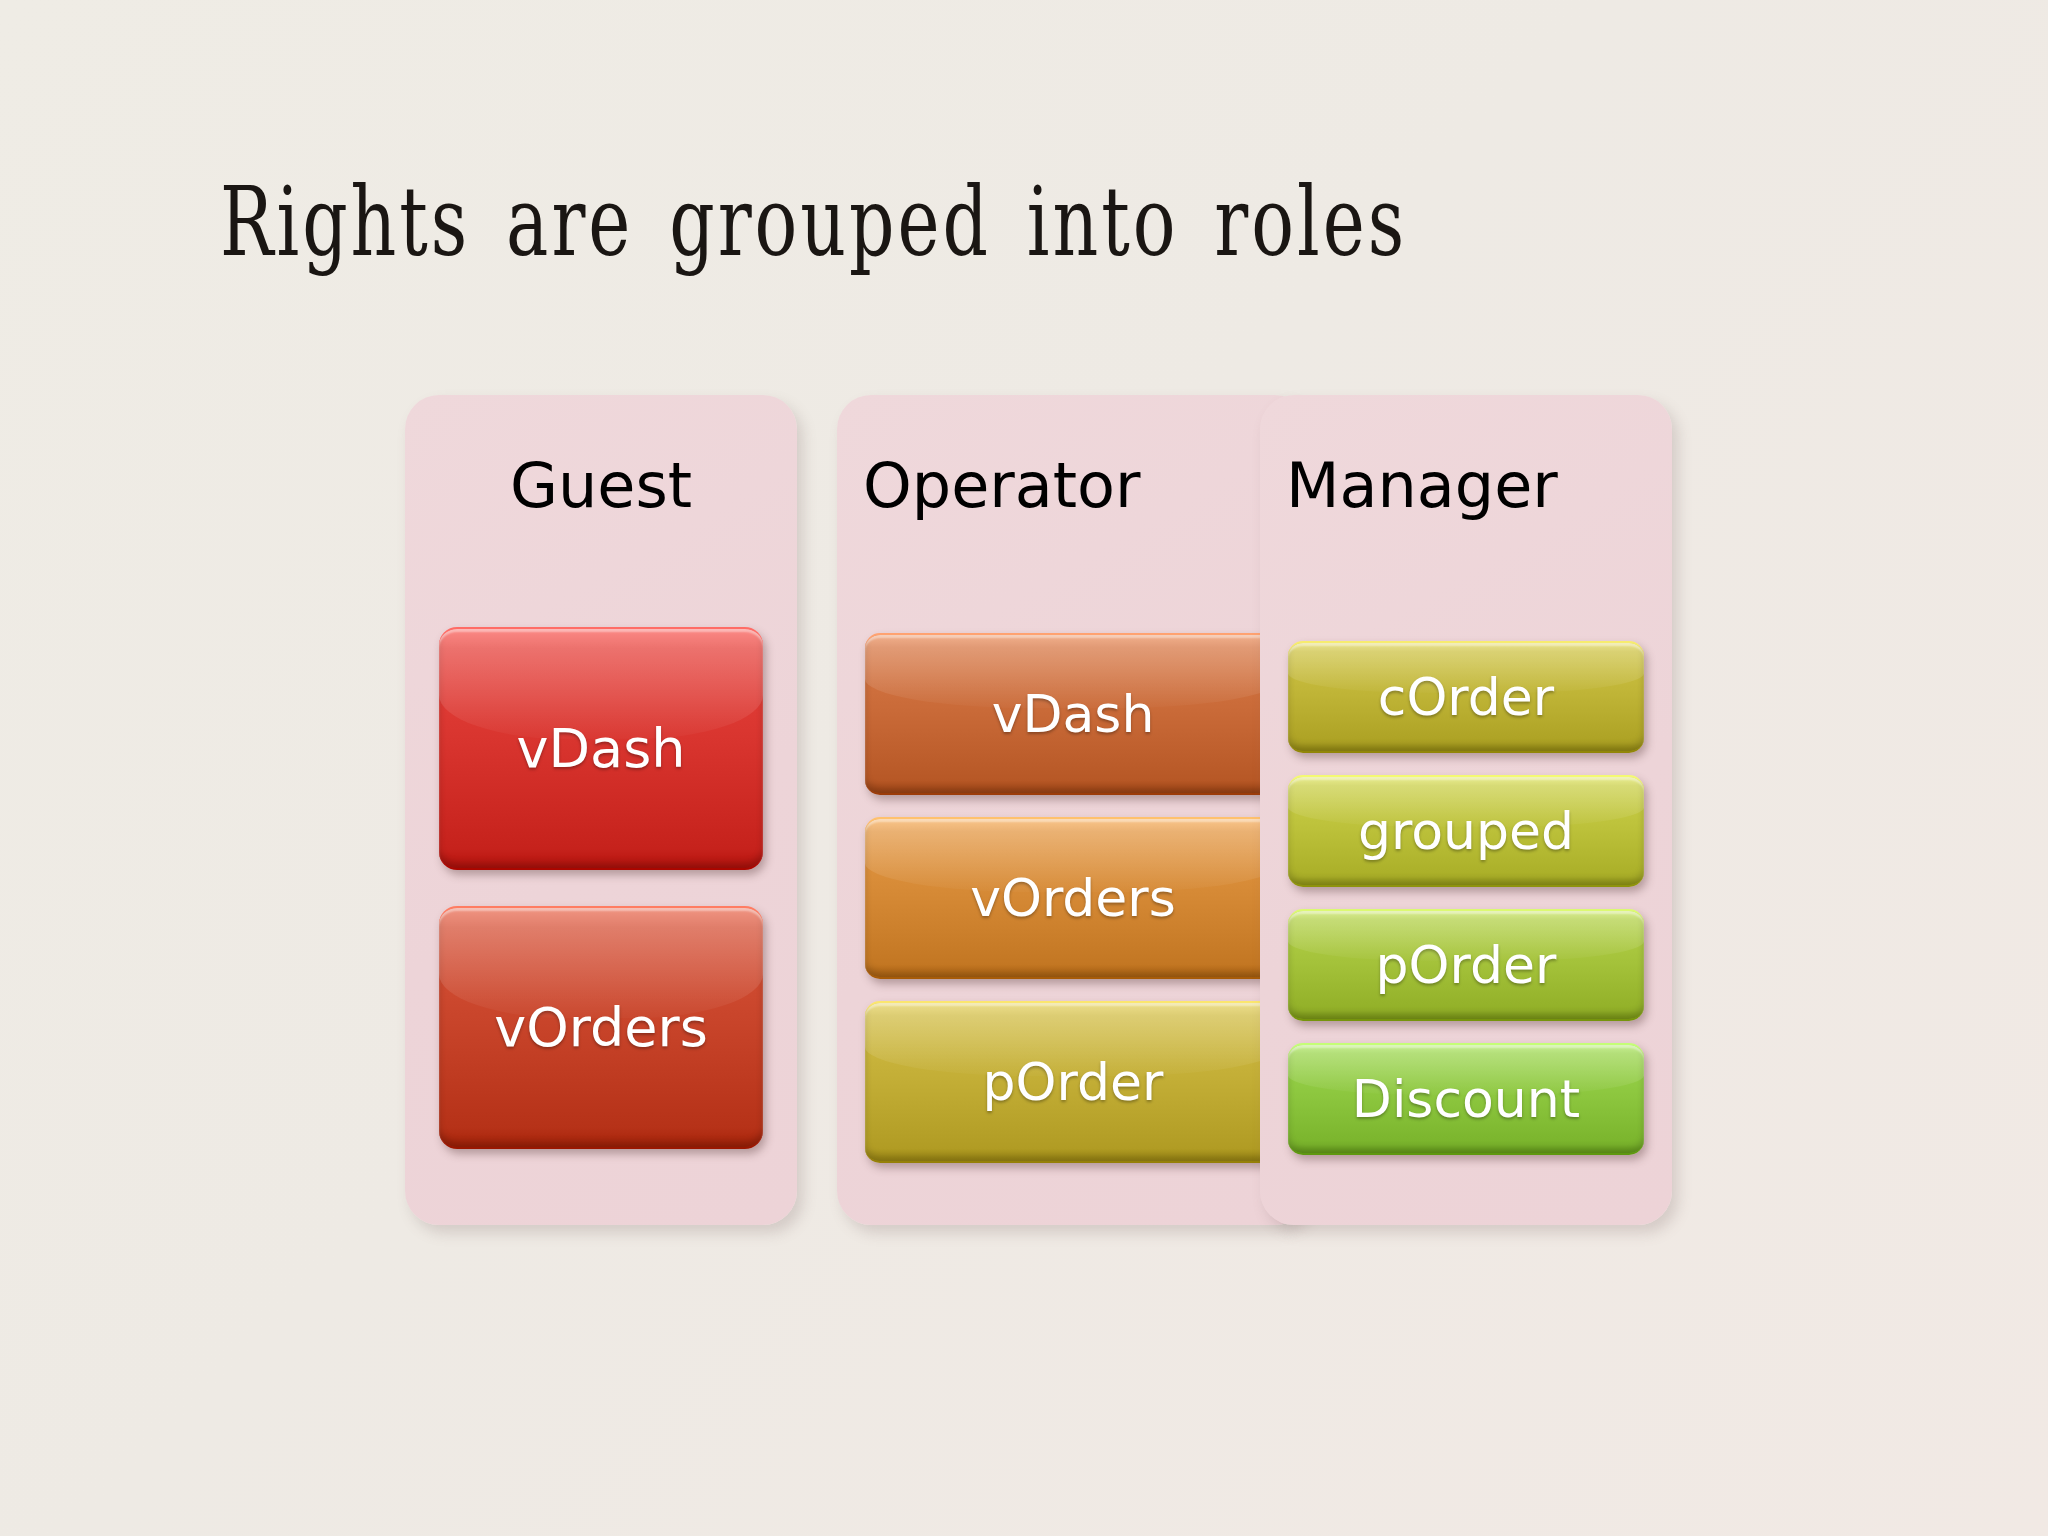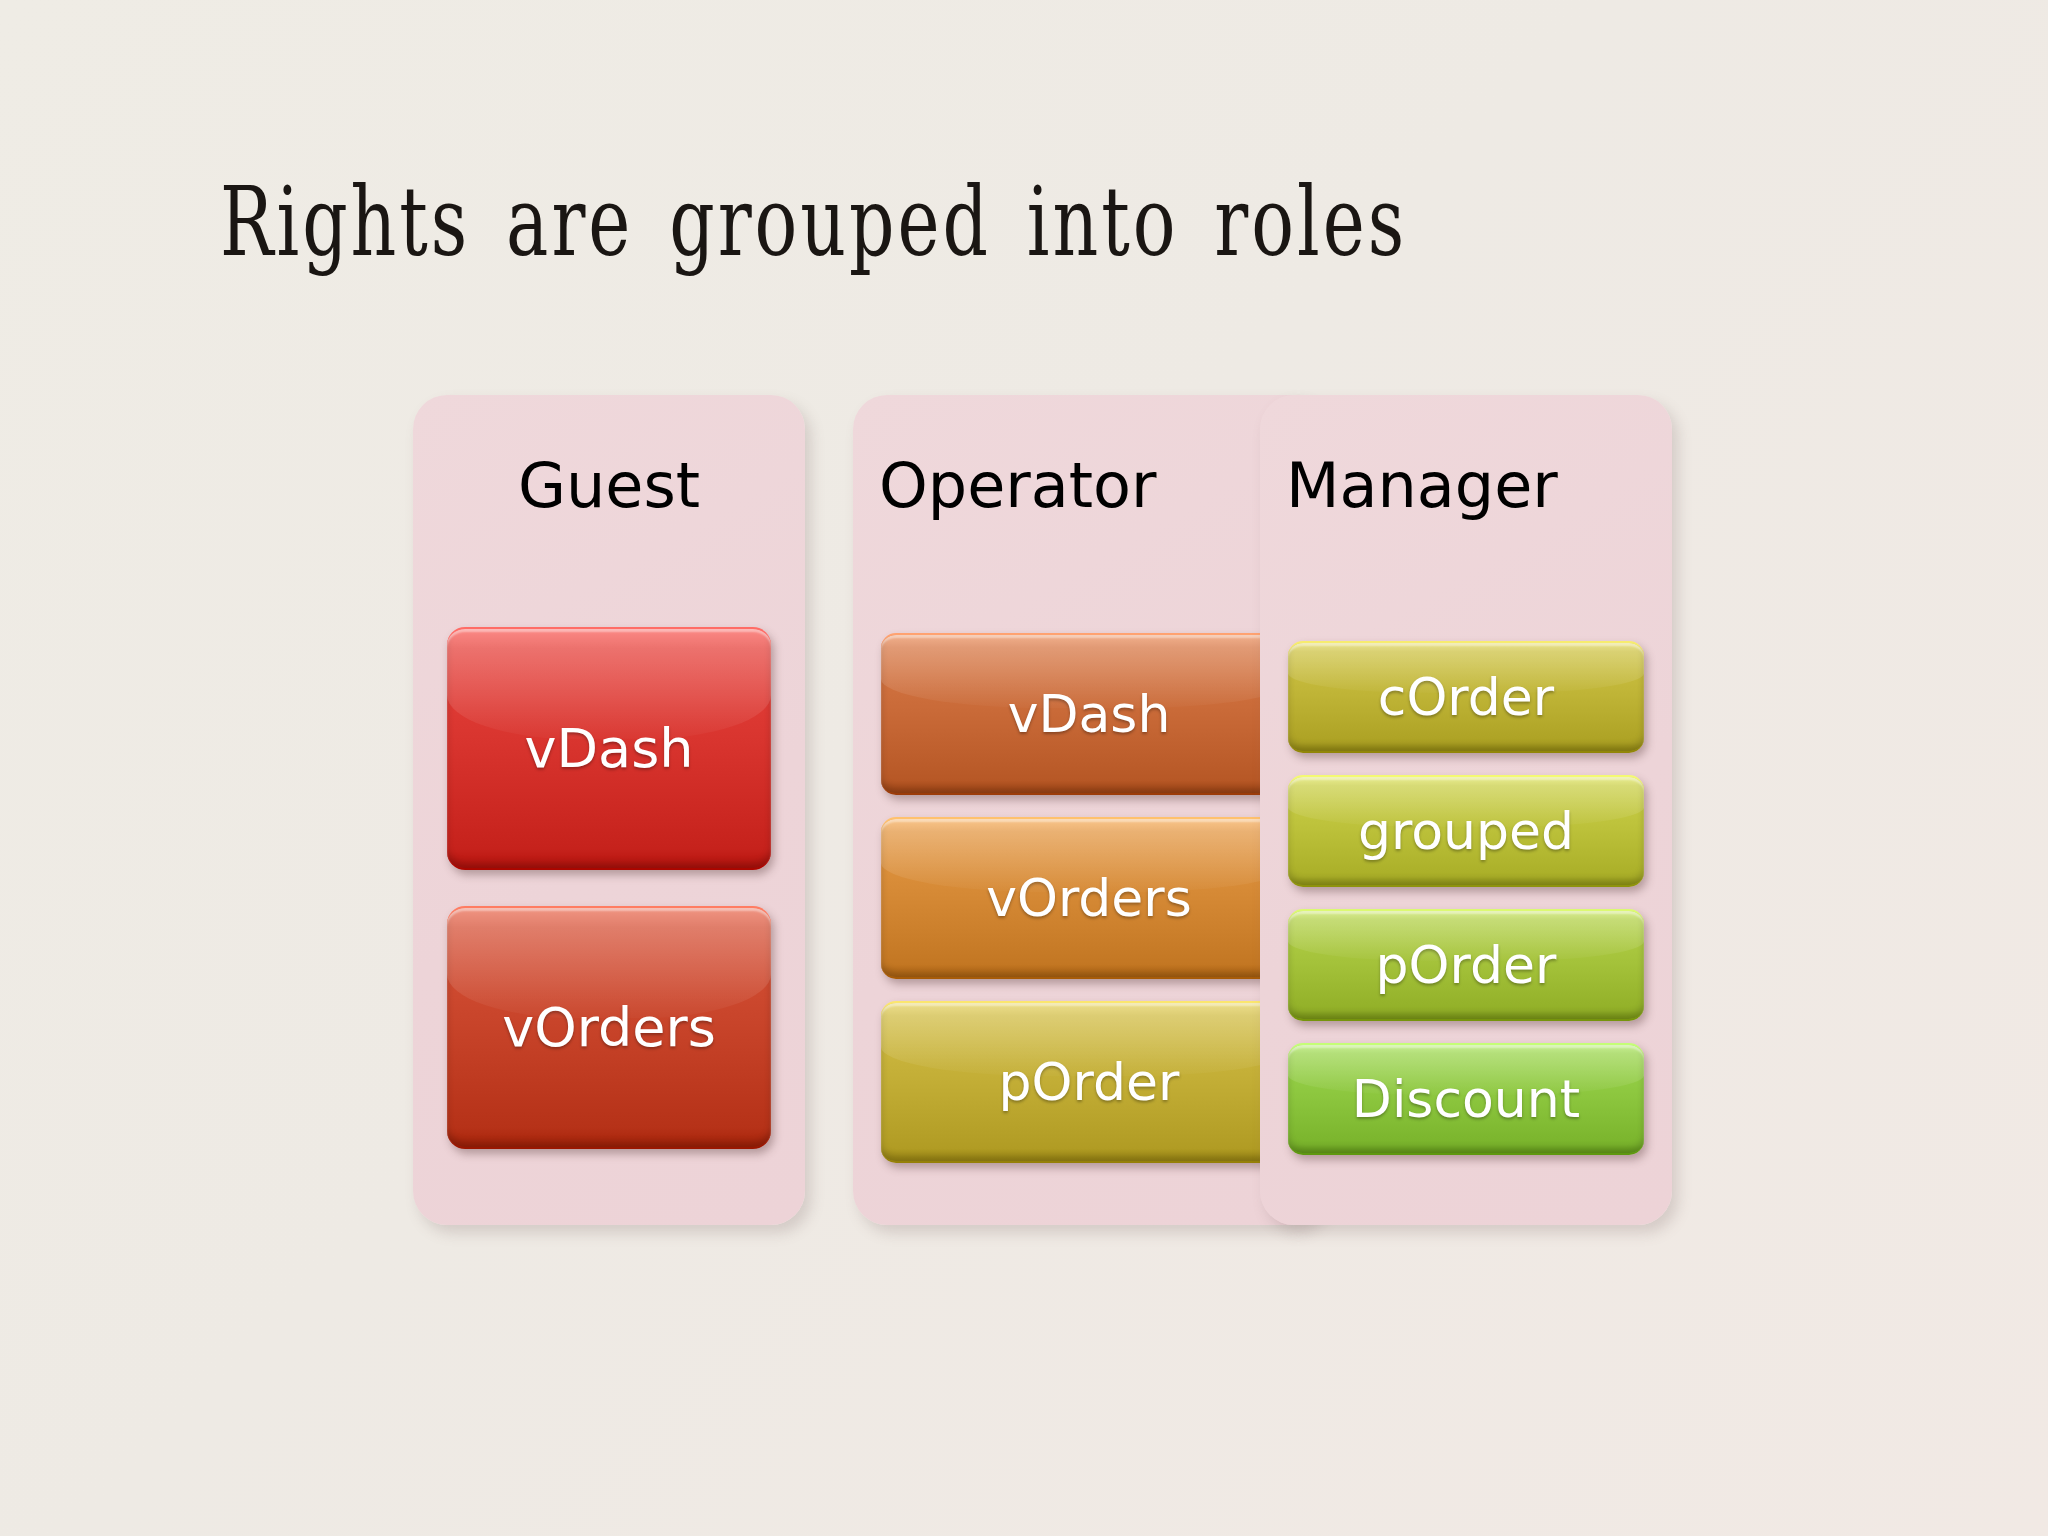--- a/index.html
+++ b/index.html
@@ -45,22 +45,22 @@
   .role-card {
     position: absolute;
     top: 0;
     height: 830px;
     background: linear-gradient(150deg, #EFD8DB 0%, #EDD4D8 55%, #EDD3D7 100%);
     border-radius: 34px;
     box-shadow: 6px 8px 14px rgba(120, 95, 95, 0.22);
     box-sizing: border-box;
     padding: 0;
   }
-  .role-card.c0 { left: 8px;    width: 392px; }
-  .role-card.c1 { left: 448px;  width: 472px; }
+  .role-card.c0 { left: 0px;    width: 392px; }
+  .role-card.c1 { left: 432px;  width: 472px; }
   .role-card.c2 { left: 855px;  width: 412px; }
 
   .card-title {
     position: absolute;
     left: 0;
     right: 0;
     top: 60px;
     text-align: center;
     font-family: "DejaVu Sans", sans-serif;
     font-size: 62px;

